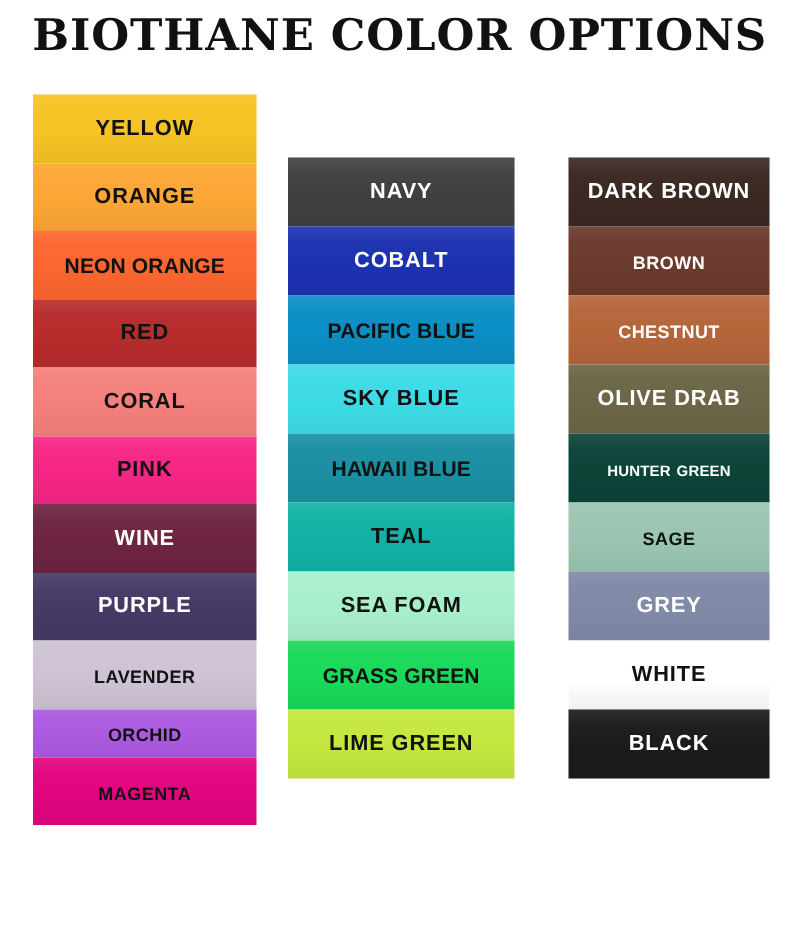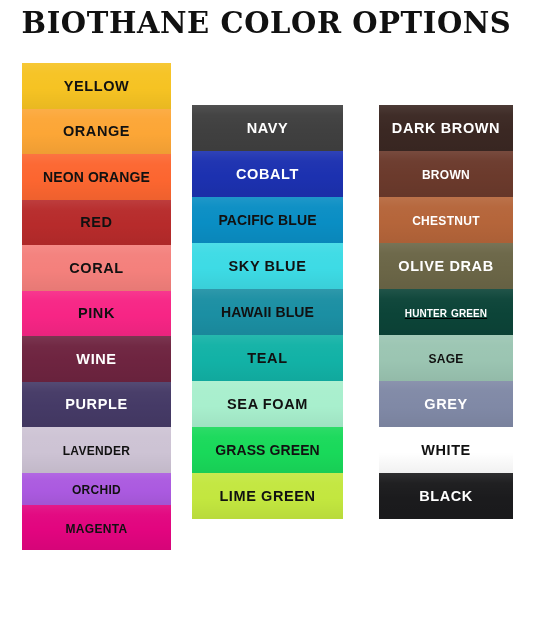--- a/index.html
+++ b/index.html
@@ -167,21 +167,21 @@
       </div>
       <div class="swatch" style="height: 46px; background: rgb(107, 58, 44);">
         <span class="swatch-label smallcaps" style="color: rgb(255, 255, 255);">BROWN</span>
       </div>
       <div class="swatch" style="height: 46px; background: rgb(181, 101, 58);">
         <span class="swatch-label smallcaps" style="color: rgb(255, 255, 255);">CHESTNUT</span>
       </div>
       <div class="swatch" style="height: 46px; background: rgb(107, 102, 71);">
         <span class="swatch-label" style="color: rgb(255, 255, 255);">OLIVE DRAB</span>
       </div>
-      <div class="swatch" style="height: 46px; background: rgb(12, 68, 56); text-decoration: underline;">
+      <div class="swatch" style="height: 46px; background: rgb(12, 68, 56);">
         <span class="swatch-label smallcaps tight" style="color: rgb(255, 255, 255);">HUNTER GREEN</span>
       </div>
       <div class="swatch" style="height: 46px; background: rgb(155, 197, 178);">
         <span class="swatch-label smallcaps" style="color: rgb(17, 17, 17);">SAGE</span>
       </div>
       <div class="swatch" style="height: 46px; background: rgb(128, 137, 166);">
         <span class="swatch-label" style="color: rgb(255, 255, 255);">GREY</span>
       </div>
       <div class="swatch" style="height: 46px; background: rgb(255, 255, 255);">
         <span class="swatch-label" style="color: rgb(17, 17, 17);">WHITE</span>

